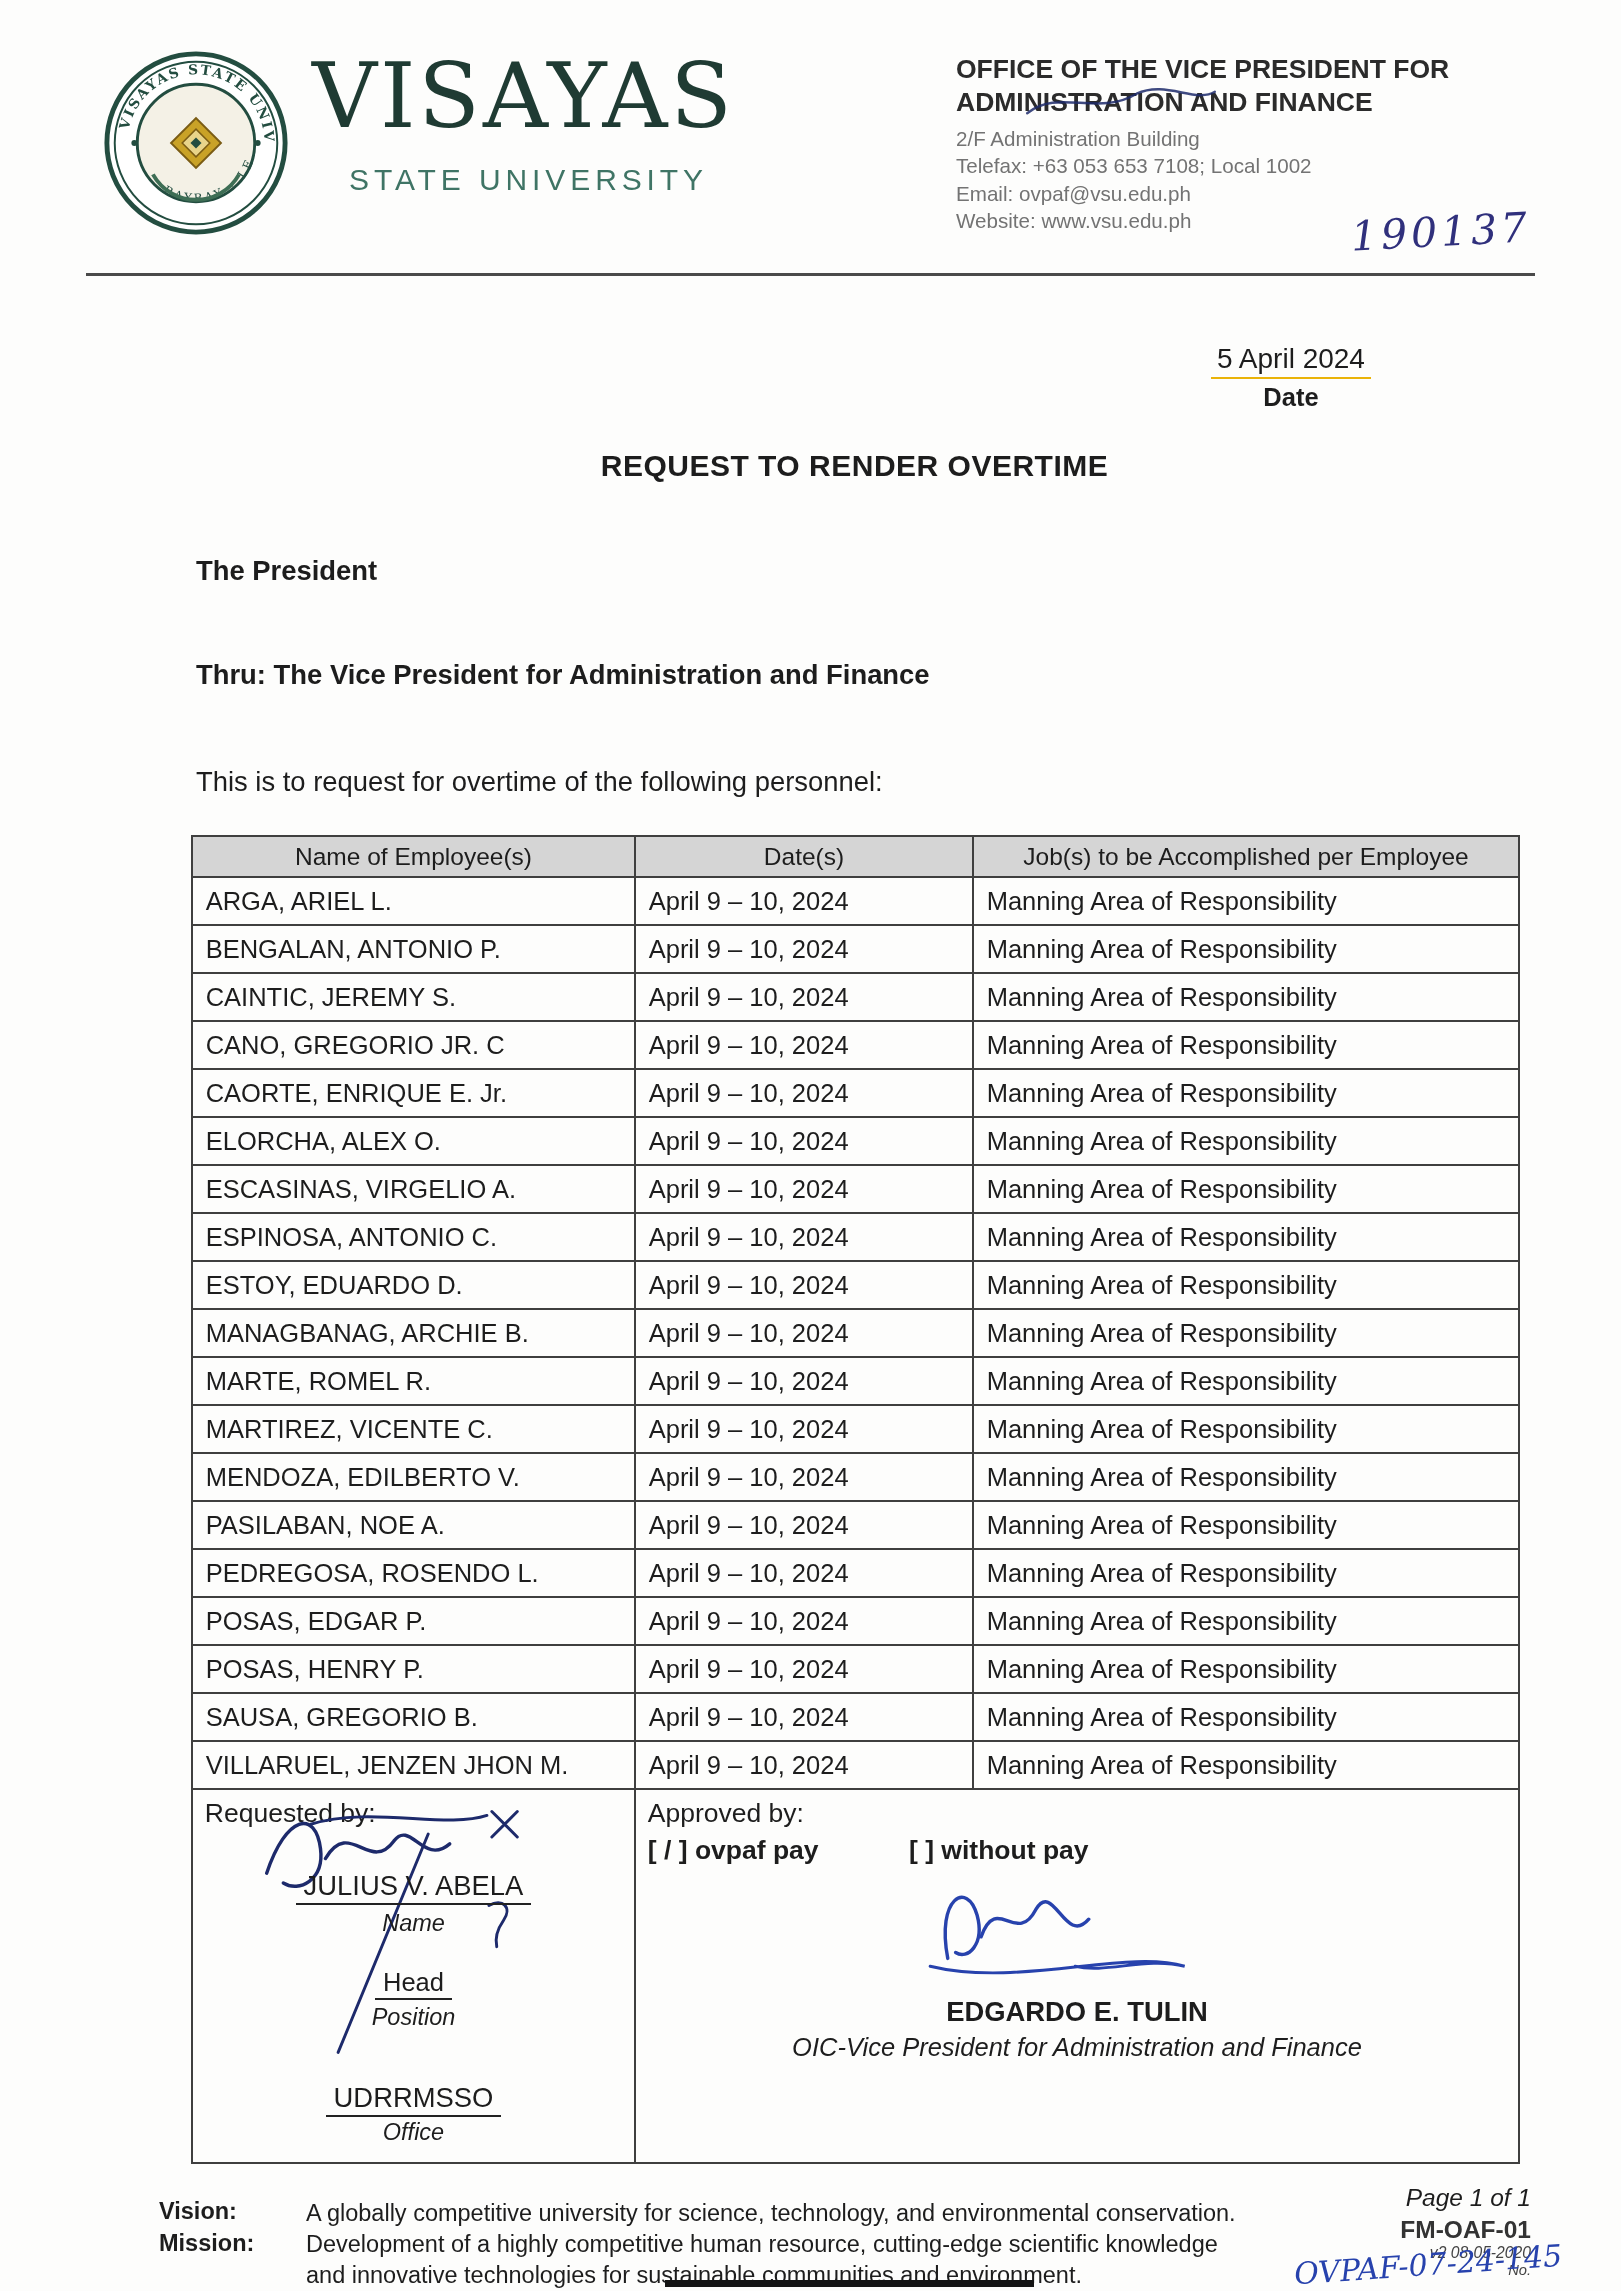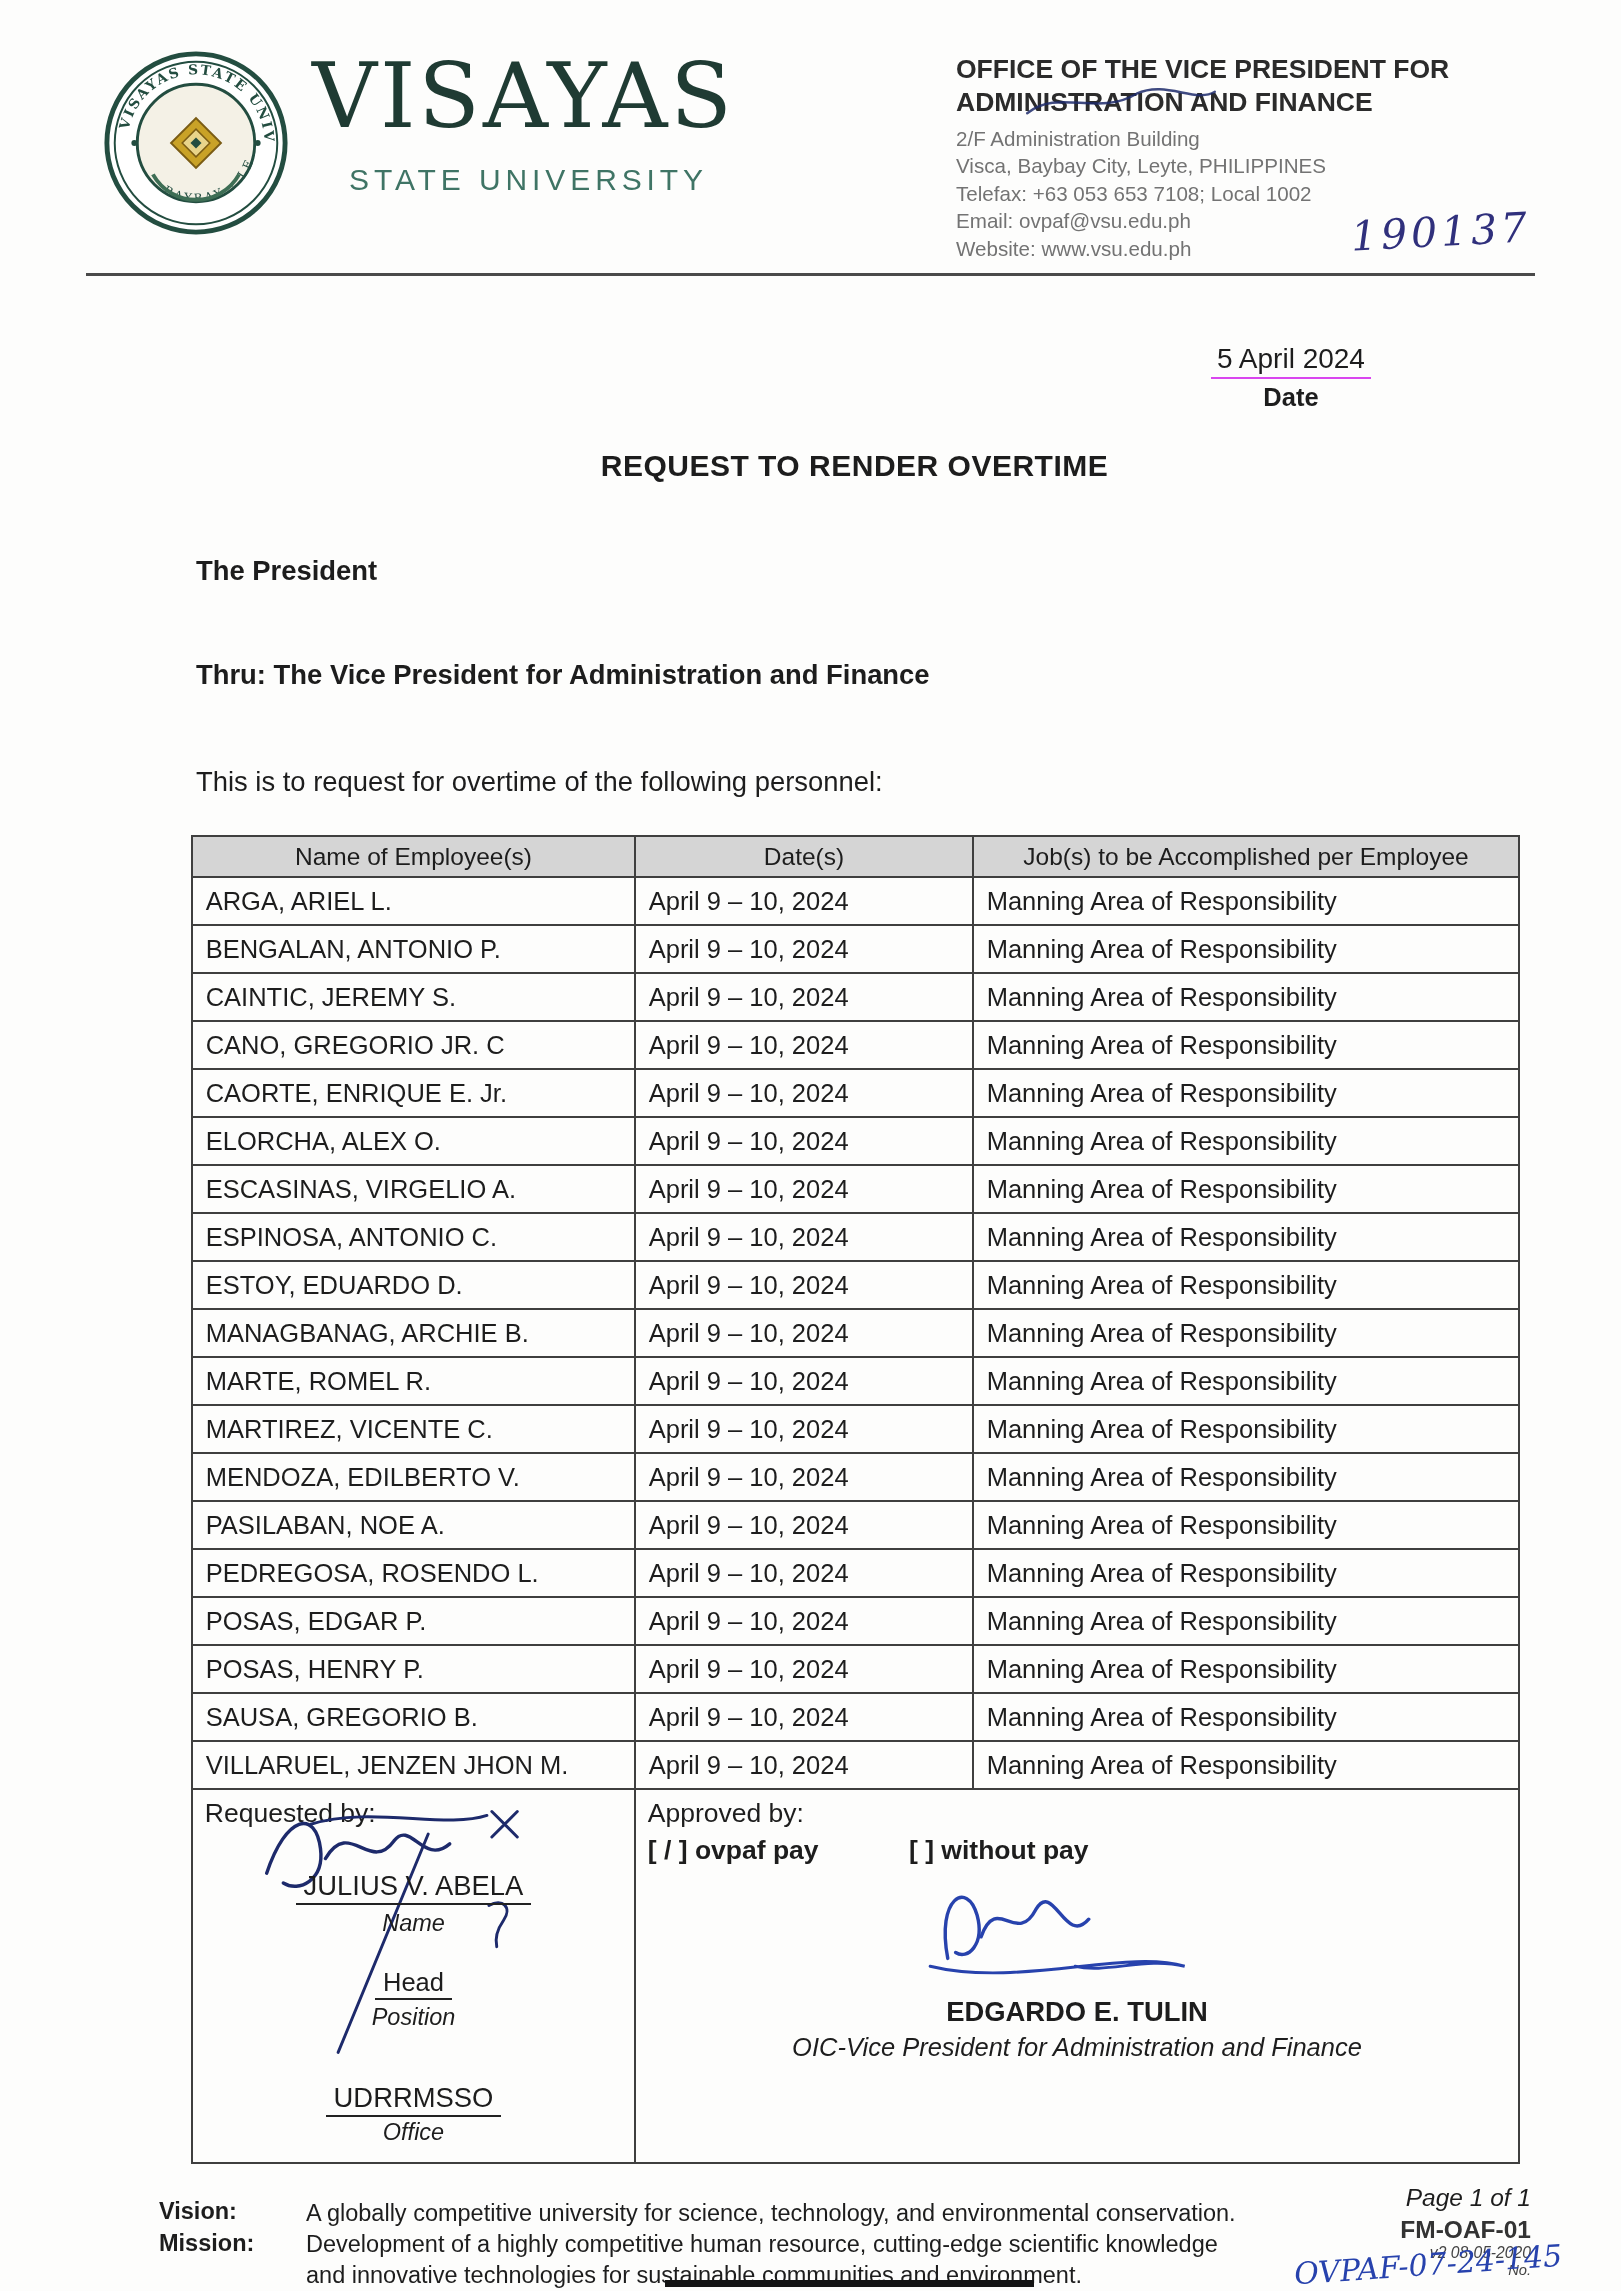--- a/index.html
+++ b/index.html
@@ -31,21 +31,21 @@
   .handwritten-number {
     position:absolute; left:1351px; top:208px;
     font-family:"DejaVu Serif", serif; font-style:italic;
     font-size:41px; color:#30307c; transform:rotate(-3deg); letter-spacing:3.9px;
   }
   .office-scribble { position:absolute; left:1019px; top:82px; width:206px; height:43px; }
   .head-rule { position:absolute; left:86px; top:273px; width:1449px; height:2.9px; background:#4a4a4a; }
 
   
   .date-block { position:absolute; left:1198px; top:343px; width:186px; text-align:center; }
-  .date-value { display:inline-block; font-size:28px; border-bottom:2px solid #d946ef; padding:0 5.9px 2px; }
+  .date-value { display:inline-block; font-size:28px; border-bottom:2px solid #eab308; padding:0 5.9px 2px; }
   .date-label { margin-top:3.9px; font-size:25.5px; font-weight:bold; }
   .doc-title {
     position:absolute; left:191px; top:449px; width:1327px;
     text-align:center; font-size:30px; font-weight:bold; letter-spacing:0.5px;
   }
   .addressee { position:absolute; left:196px; top:555px; font-size:27.4px; font-weight:bold; }
   .thru-line { position:absolute; left:196px; top:659px; font-size:27.4px; font-weight:bold; }
   .intro-line { position:absolute; left:196px; top:766px; font-size:27.4px; }
 
   
@@ -116,21 +116,20 @@
   <div class="wordmark">VISAYAS</div>
   <div class="wordmark-sub">STATE UNIVERSITY</div>
 
   <div class="office-block">
     <div class="office-title">
       <span>OFFICE OF THE VICE PRESIDENT FOR</span><br>
       <span>ADMINISTRATION AND FINANCE</span>
     </div>
     <div class="office-addr">
       <div>2/F Administration Building</div>
-      <div>Visca, Baybay City, Leyte, PHILIPPINES</div>
       <div>Telefax: +63 053 653 7108; Local 1002</div>
       <div>Email: ovpaf@vsu.edu.ph</div>
       <div>Website: www.vsu.edu.ph</div>
     </div>
   </div>
 
   <div class="office-scribble">
     <svg width="206" height="43" viewBox="0 0 210 44">
       <path d="M 8 32 C 40 6 80 36 120 12 C 150 -2 180 22 200 10" fill="none" stroke="#1d2a6b" stroke-width="2.5" stroke-linecap="round" opacity=".85"></path>
     </svg>

